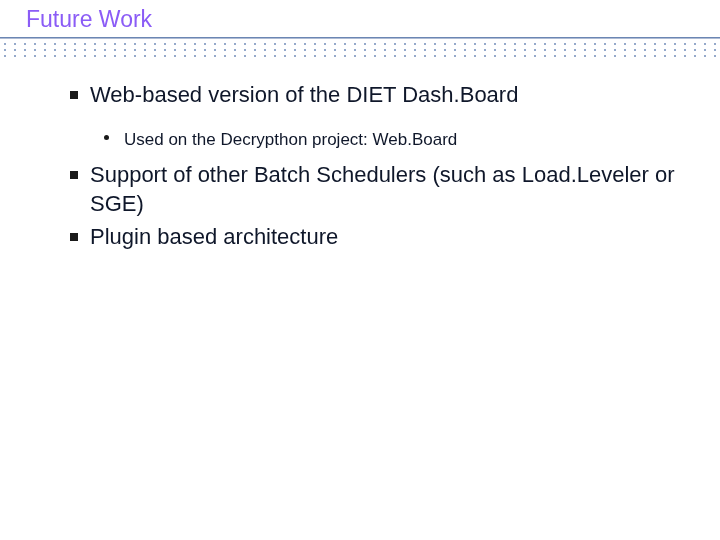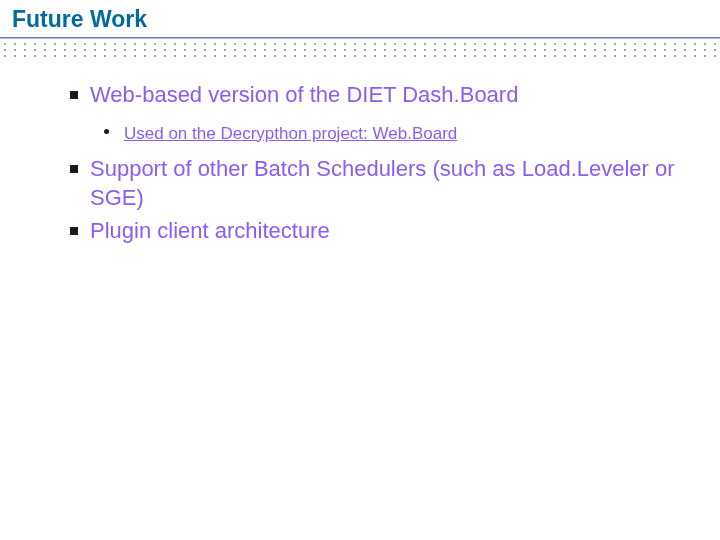--- a/index.html
+++ b/index.html
@@ -11,65 +11,64 @@
     font-family: Verdana, Geneva, sans-serif;
     overflow: hidden;
   }
   .slide {
     width: 720px;
     height: 540px;
     position: relative;
     box-sizing: border-box;
   }
   .title-bar {
-    padding: 6px 12px 4px 12px;
+    padding: 6px 12px 4px 26px;
     font-size: 23px;
-    color: #0369a1;
-    font-weight: 700;
+    color: #8b5cf6;
+    font-weight: 400;
     letter-spacing: 0px;
   }
   .title-underline {
     height: 2px;
     background: linear-gradient(to bottom, #6b86b3 0%, #6b86b3 50%, #aebbd4 50%, #aebbd4 100%);
     margin-bottom: 2px;
   }
   .dotted-band {
     height: 18px;
     background-image: radial-gradient(circle, #7b93bd 1.2px, transparent 1.4px);
     background-size: 10px 6px;
     background-position: 0 0;
     opacity: 0.8;
   }
   .content {
     padding: 18px 44px 0 70px;
-    color: #8b5cf6;
+    color: #0f172a;
   }
   .lvl1 {
     position: relative;
     font-size: 22px;
     line-height: 1.3;
     margin: 4px 0 4px 0;
     padding-left: 20px;
   }
   .lvl1 .bullet-sq {
     position: absolute;
     left: 0;
     top: 10px;
     width: 8px;
     height: 8px;
     background: #1a1a1a;
   }
   .lvl2 {
     position: relative;
     font-size: 17px;
     line-height: 1.4;
-    margin: 12px 0 10px 0;
+    margin: 18px 0 10px 0;
     padding-left: 20px;
     margin-left: 34px;
-    text-decoration: underline;
   }
   .lvl2 .bullet-dot {
     position: absolute;
     left: 0;
     top: 7px;
     width: 5px;
     height: 5px;
     background: #1a1a1a;
     border-radius: 50%;
   }
@@ -100,17 +99,17 @@
       <span class="bullet-sq"></span>
     </div>
 
     <div class="lvl1">
       <span class="bullet-sq"></span>
       <span>Support of other Batch Schedulers (such as Load.Leveler or SGE)</span>
     </div>
 
     <div class="lvl1">
       <span class="bullet-sq"></span>
-      <span>Plugin client architecture</span>
+      <span>Plugin based architecture</span>
     </div>
 
   </div>
 </div>
 
 </body></html>

